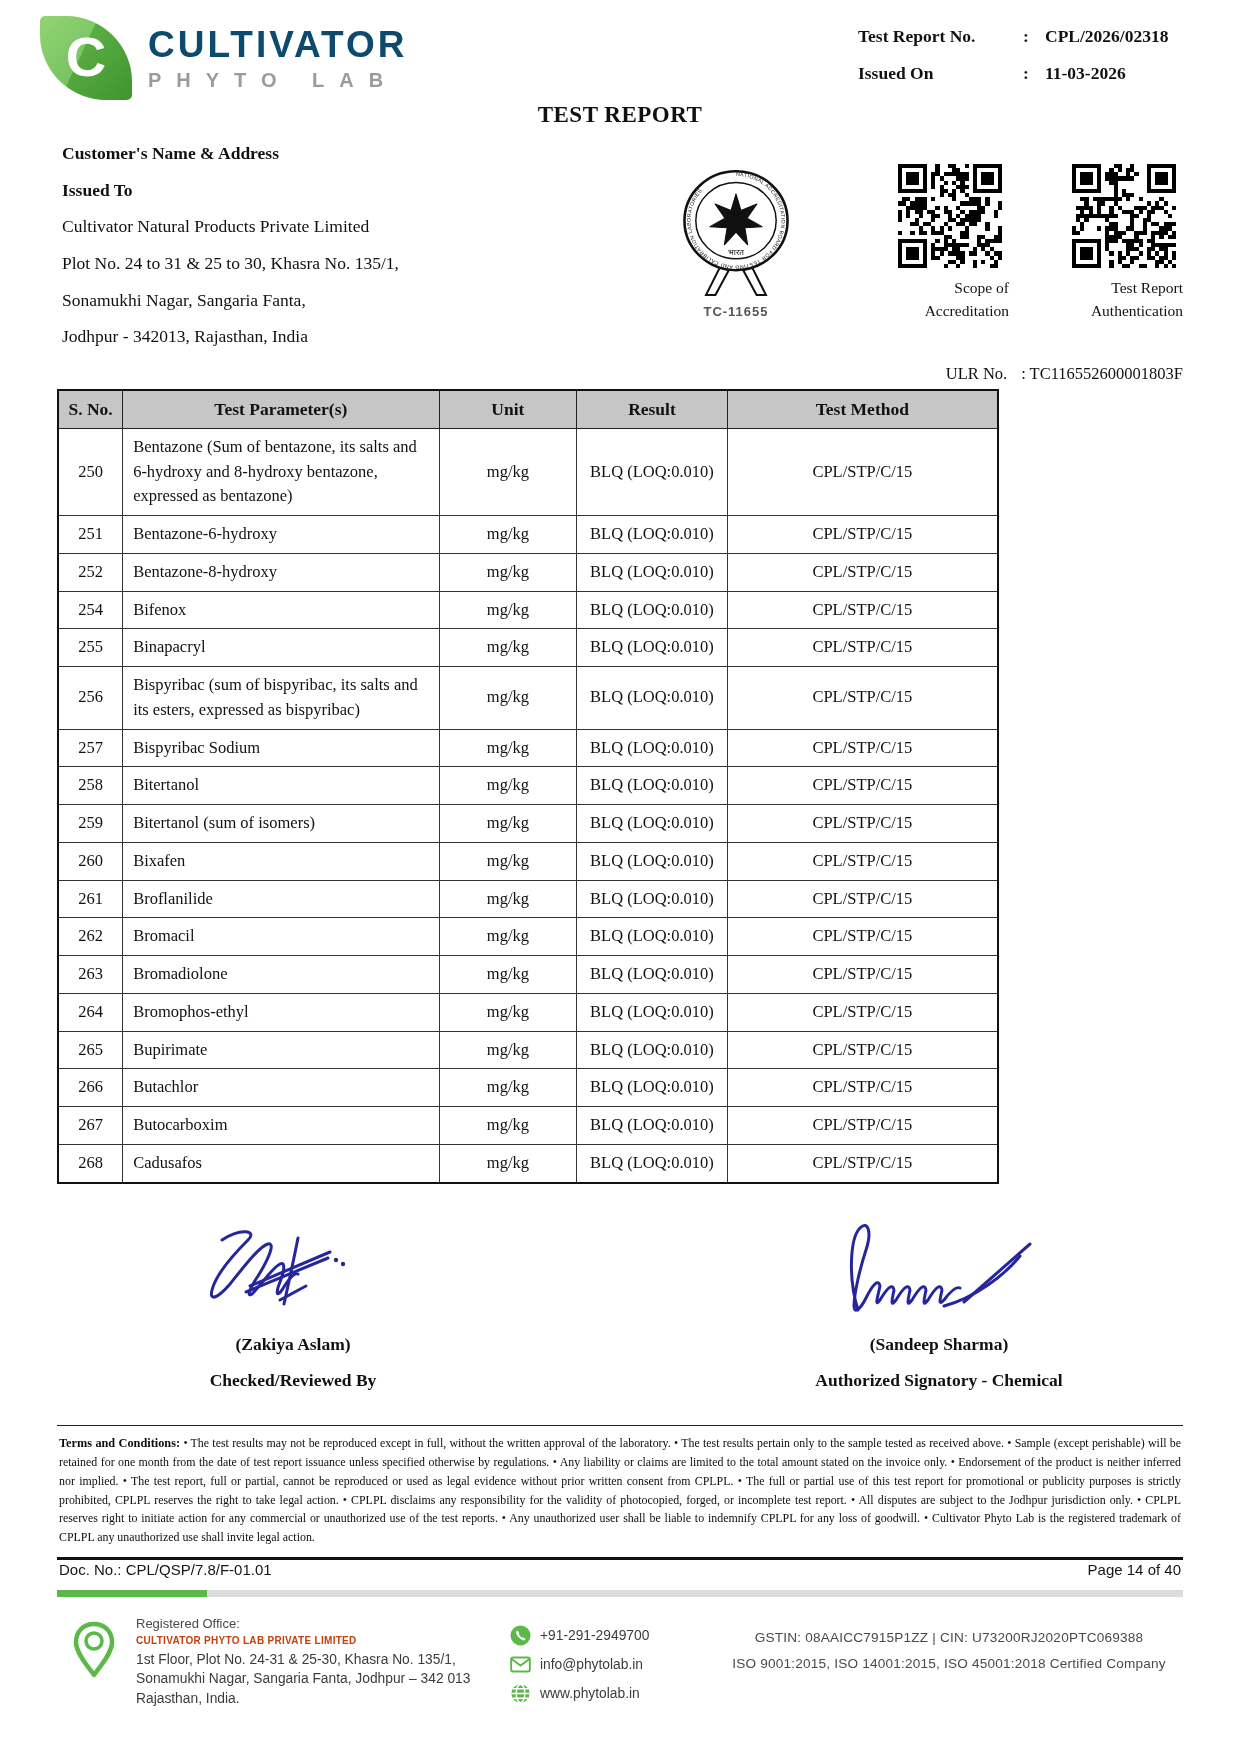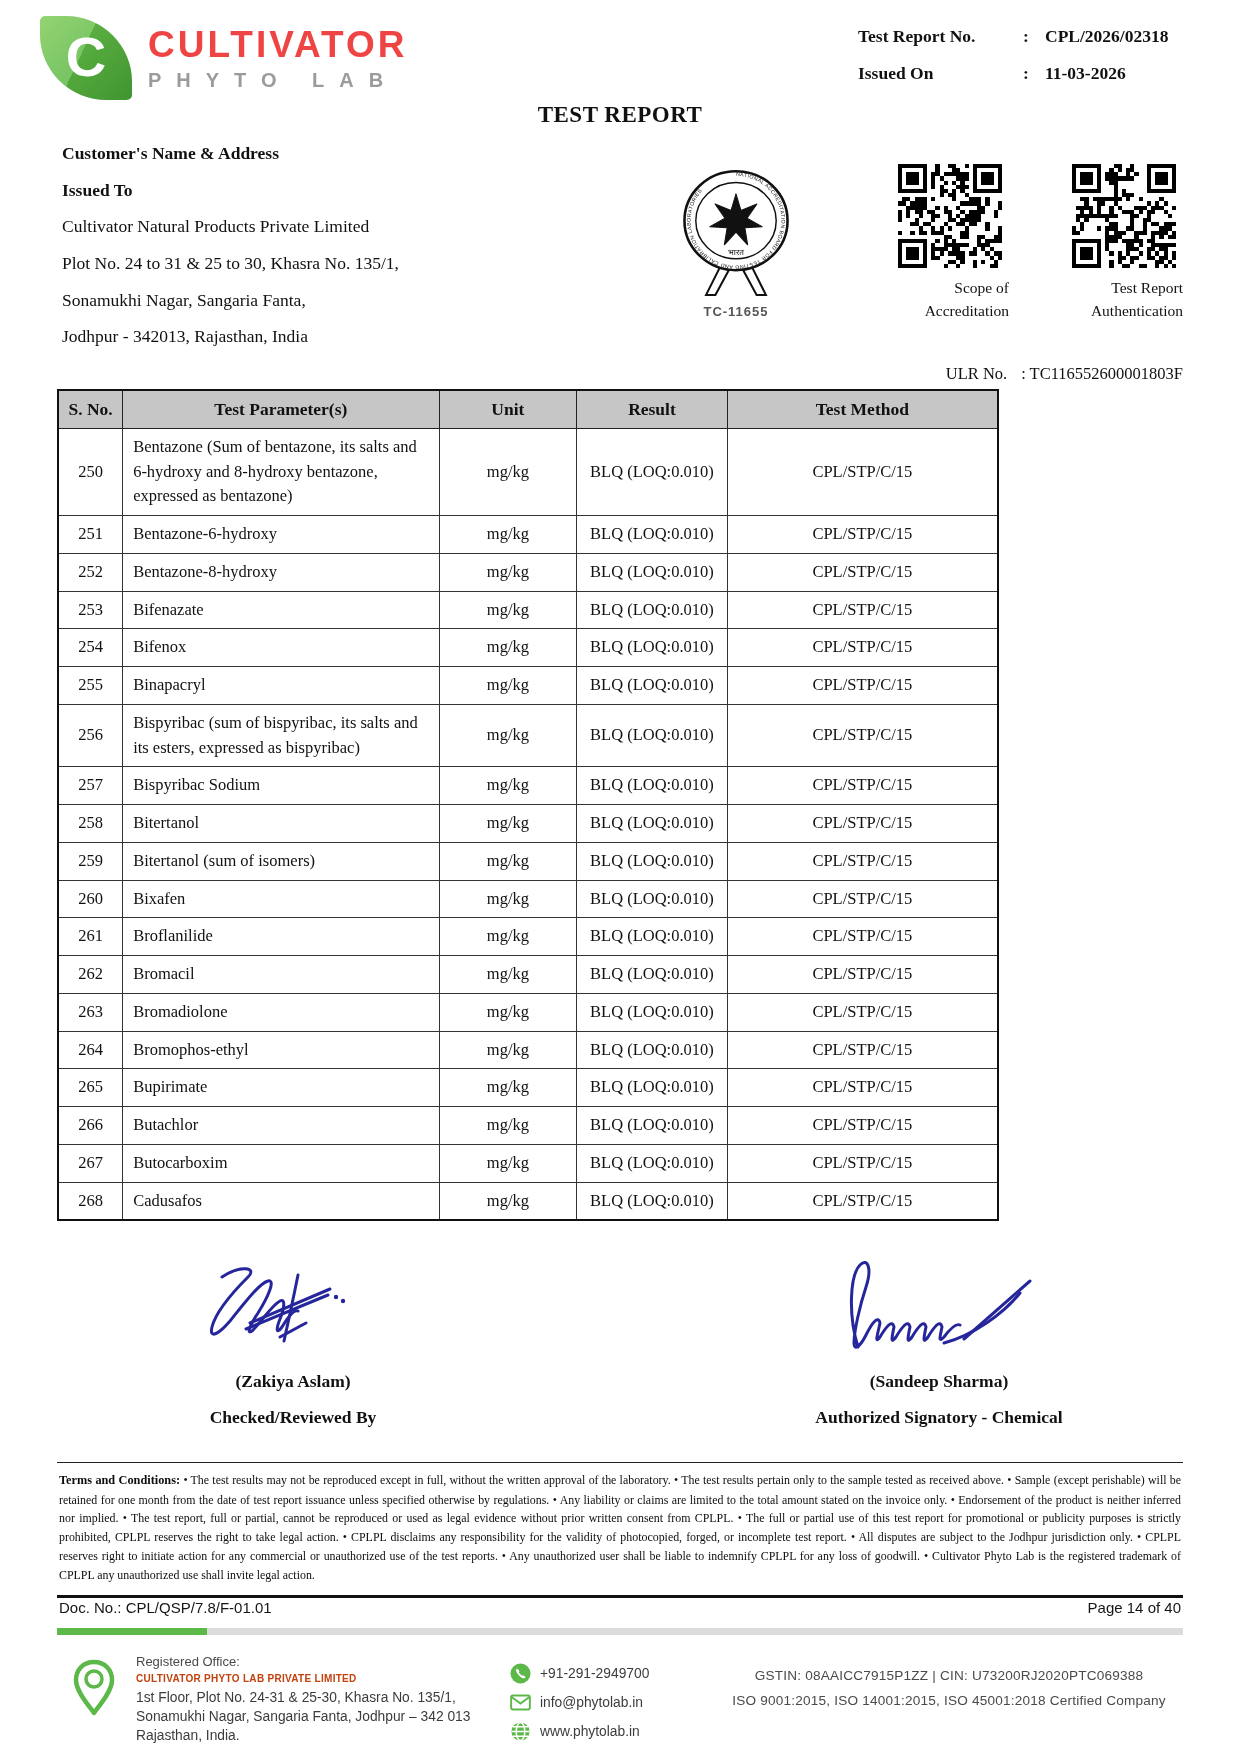--- a/index.html
+++ b/index.html
@@ -19,21 +19,21 @@
   .leaf::after{
     content:""; position:absolute; inset:0;
     background:linear-gradient(115deg, rgba(255,255,255,.18) 0 45%, rgba(0,0,0,.08) 45% 100%);
     border-radius:inherit;
   }
   .leaf-c{
     position:absolute; inset:0; display:flex; align-items:center; justify-content:center;
     font-family:"Liberation Sans",sans-serif; font-weight:bold; font-size:56px; color:#fff; z-index:2;
     transform:translateY(-2px);
   }
-  .brand{ font-family:"Liberation Sans",sans-serif; font-weight:bold; font-size:37px; color:#ef4444; letter-spacing:3px; }
+  .brand{ font-family:"Liberation Sans",sans-serif; font-weight:bold; font-size:37px; color:#0c4a6e; letter-spacing:3px; }
   .brand-sub{ font-family:"Liberation Sans",sans-serif; font-size:20px; color:#9b9b9b; letter-spacing:15px; margin-top:3px; font-weight:bold; }
   .report-meta{ margin-top:10px; font-weight:bold; font-size:17.5px; width:340px; }
   .meta-row{ display:flex; margin-bottom:16px; }
   .meta-label{ width:165px; }
   .meta-sep{ width:22px; }
   
   .title{ text-align:center; font-size:23px; font-weight:bold; margin-top:2px; letter-spacing:.5px; }
   
   .info{ display:flex; padding:14px 57px 0 62px; }
   .customer{ width:400px; font-size:17.5px; }
@@ -619,27 +619,20 @@
           <td class="col-method">CPL/STP/C/15</td>
         </tr>
         <tr>
           <td class="col-sno">252</td>
           <td class="col-parameter">Bentazone-8-hydroxy</td>
           <td class="col-unit">mg/kg</td>
           <td class="col-result">BLQ (LOQ:0.010)</td>
           <td class="col-method">CPL/STP/C/15</td>
         </tr>
         <tr>
-          <td class="col-sno">253</td>
-          <td class="col-parameter">Bifenazate</td>
-          <td class="col-unit">mg/kg</td>
-          <td class="col-result">BLQ (LOQ:0.010)</td>
-          <td class="col-method">CPL/STP/C/15</td>
-        </tr>
-        <tr>
           <td class="col-sno">254</td>
           <td class="col-parameter">Bifenox</td>
           <td class="col-unit">mg/kg</td>
           <td class="col-result">BLQ (LOQ:0.010)</td>
           <td class="col-method">CPL/STP/C/15</td>
         </tr>
         <tr>
           <td class="col-sno">255</td>
           <td class="col-parameter">Binapacryl</td>
           <td class="col-unit">mg/kg</td>

